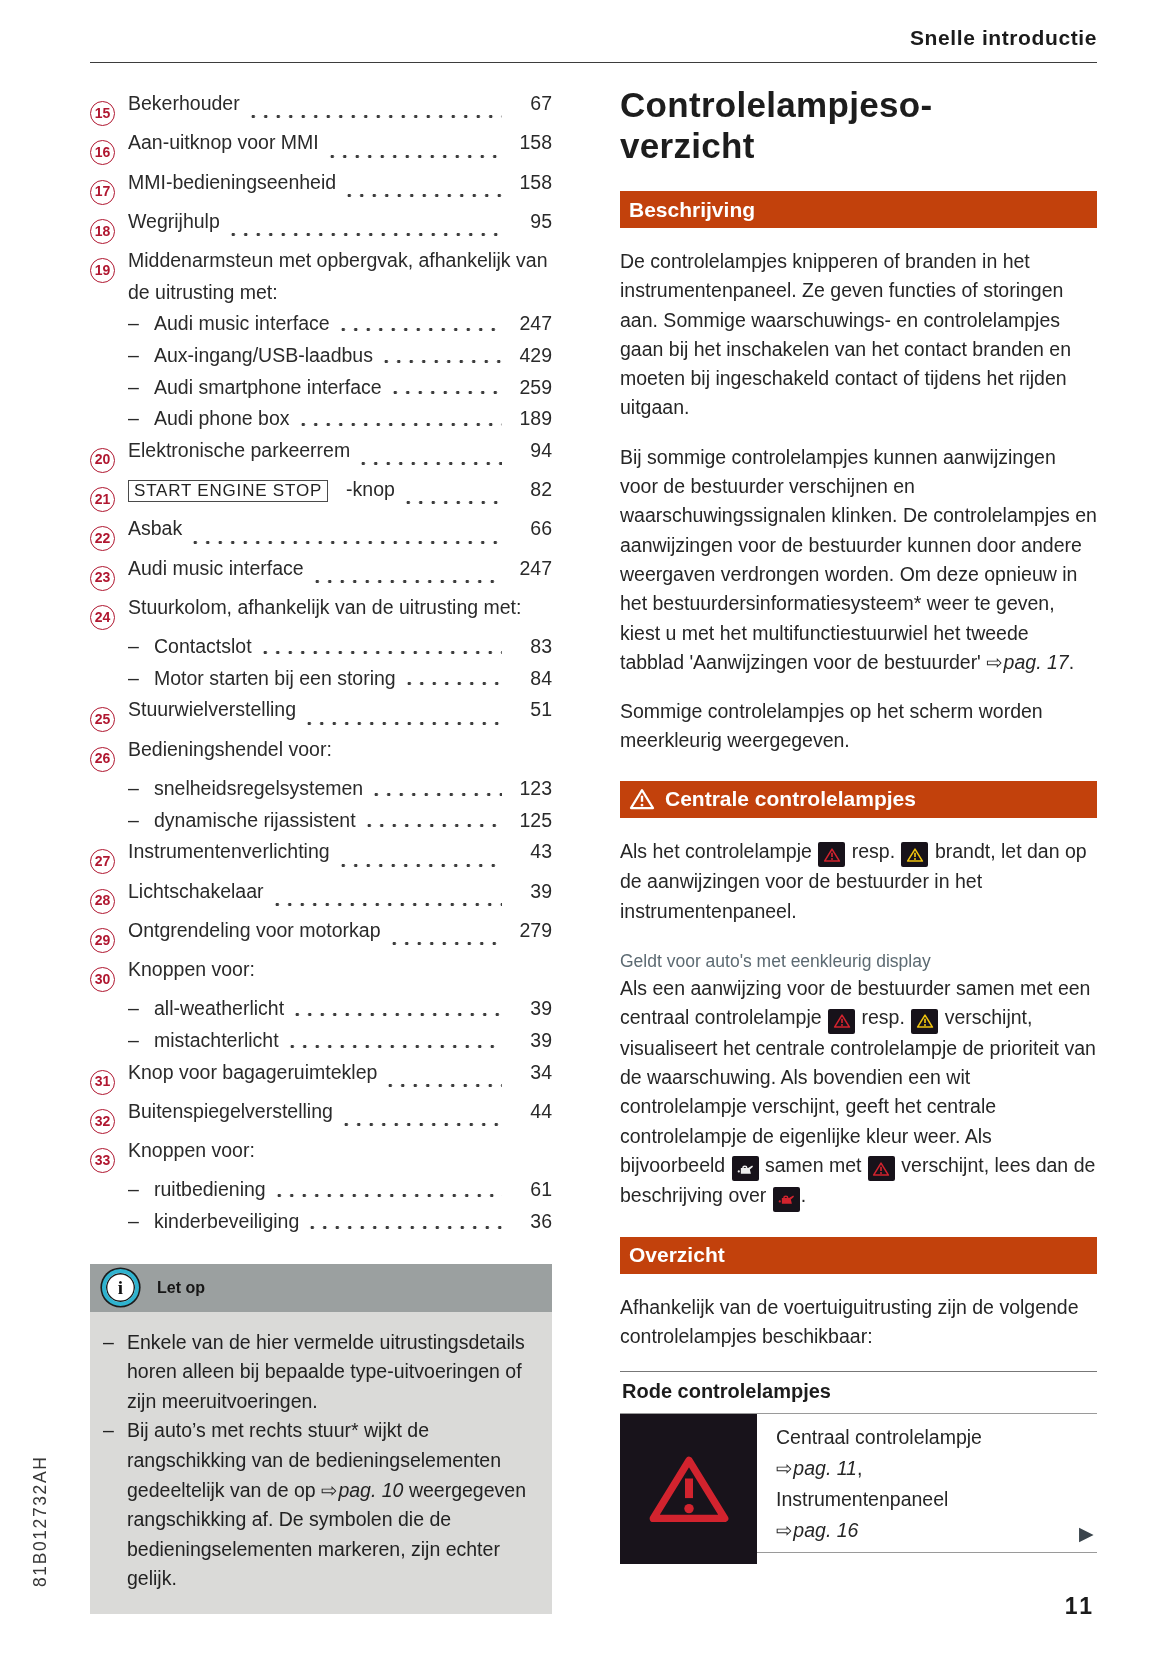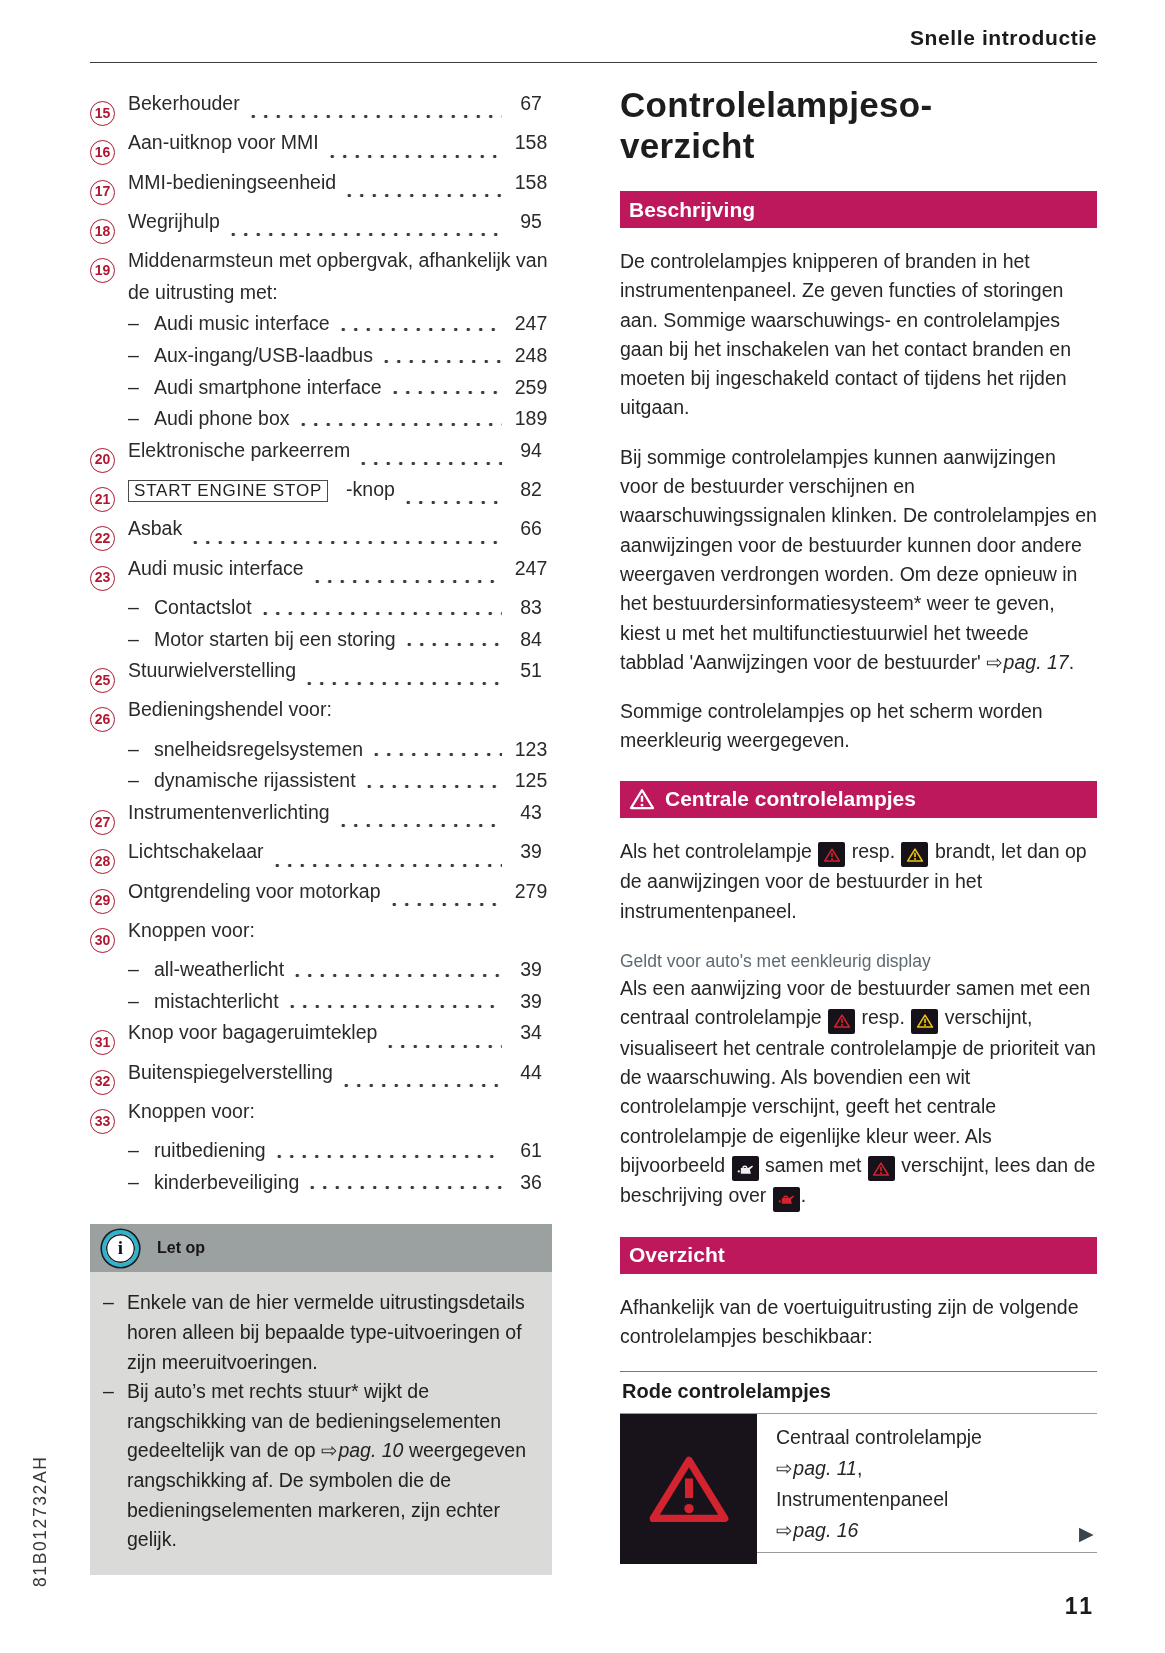--- a/index.html
+++ b/index.html
@@ -22,38 +22,38 @@
   .badge{flex:none;width:38px}
   .numcircle{display:inline-flex;align-items:center;justify-content:center;
     width:25px;height:25px;border:1.8px solid #b01730;border-radius:50%;
     color:#b01730;font-size:14px;font-weight:bold;box-sizing:border-box;margin-top:13px}
   .dash{flex:none;width:26px}
   .toc-label{flex:0 1 auto}
   .keybox{border:1.6px solid #4a4a4a;padding:0 5px 1px 5px;font-size:17px;letter-spacing:.8px;
     color:#222;margin-right:18px;white-space:nowrap}
   .leader{flex:1 1 10px;min-width:10px;height:5px;align-self:flex-end;margin:0 8px 8px 7px;
     background:radial-gradient(circle,#3d3d3d 1.7px,transparent 2px) left center/12.5px 5px repeat-x}
-  .pg{flex:none;min-width:42px;text-align:center}
+  .pg{flex:none;min-width:42px;text-align:right}
 
   
   .note{margin-top:26px}
   .note-head{background:#9ba0a0;height:48px;display:flex;align-items:center;padding-left:12px;gap:18px}
   .info-icon{flex:none;width:37px;height:37px;border-radius:50%;background:#fff;
     border:4.5px solid #2fb3cf;box-sizing:border-box;box-shadow:0 0 0 1.6px #1c1c1c, inset 0 0 0 1.4px #1c1c1c;
     display:flex;align-items:center;justify-content:center;
     font-family:"Liberation Serif",serif;font-weight:bold;font-size:19px;color:#111}
   .note-title{font-size:16px;font-weight:bold;color:#161616}
   .note-body{background:#dadad8;padding:16px 14px 20px 13px;font-size:19.5px;line-height:29.6px;color:#222}
   .note-bullet{display:flex}
   .bdash{flex:none;width:24px}
   .btext{flex:1}
 
   
   h1{margin:0;font-size:35px;line-height:41px;font-weight:bold;color:#1d1d1d;letter-spacing:.3px}
-  .banner{background:#be185d;color:#fff;font-weight:bold;font-size:21px;height:37px;
+  .banner{background:#c2410c;color:#fff;font-weight:bold;font-size:21px;height:37px;
     display:flex;align-items:center;padding-left:9px;gap:10px;margin:25px 0 19px}
   .banner .warn svg{width:26px;height:24px;display:block}
   .col-right p{margin:0 0 20px;font-size:19.5px;line-height:29.3px;color:#262626}
   .subhead{font-size:17.5px;color:#5c6a72;margin:25px 0 2px}
   .ref .arrow{font-style:normal;padding-right:1px}
   .ref em{font-style:italic}
   .tell{display:inline-flex;width:27px;height:25px;background:#17121a;border-radius:2px;
     align-items:center;justify-content:center;vertical-align:-5px;margin:0 1px}
   .tell svg{width:18px;height:16px;display:block}
 
@@ -116,21 +116,21 @@
         <div class="toc-row sub">
           <span class="dash">–</span>
           <span class="toc-label">Audi music interface</span>
           <span class="leader"></span>
           <span class="pg">247</span>
         </div>
         <div class="toc-row sub">
           <span class="dash">–</span>
           <span class="toc-label">Aux-ingang/USB-laadbus</span>
           <span class="leader"></span>
-          <span class="pg">248</span>
+          <span class="pg">429</span>
         </div>
         <div class="toc-row sub">
           <span class="dash">–</span>
           <span class="toc-label">Audi smartphone interface</span>
           <span class="leader"></span>
           <span class="pg">259</span>
         </div>
         <div class="toc-row sub">
           <span class="dash">–</span>
           <span class="toc-label">Audi phone box</span>
@@ -153,20 +153,24 @@
           <span class="badge"><span class="numcircle">22</span></span>
           <span class="toc-label">Asbak</span>
           <span class="leader"></span>
           <span class="pg">66</span>
         </div>
         <div class="toc-row">
           <span class="badge"><span class="numcircle">23</span></span>
           <span class="toc-label">Audi music interface</span>
           <span class="leader"></span>
           <span class="pg">247</span>
+        </div>
+        <div class="toc-row">
+          <span class="badge"><span class="numcircle">24</span></span>
+          <span class="toc-label">Stuurkolom, afhankelijk van de uitrusting met:</span>
         </div>
         <div class="toc-row sub">
           <span class="dash">–</span>
           <span class="toc-label">Contactslot</span>
           <span class="leader"></span>
           <span class="pg">83</span>
         </div>
         <div class="toc-row sub">
           <span class="dash">–</span>
           <span class="toc-label">Motor starten bij een storing</span>

